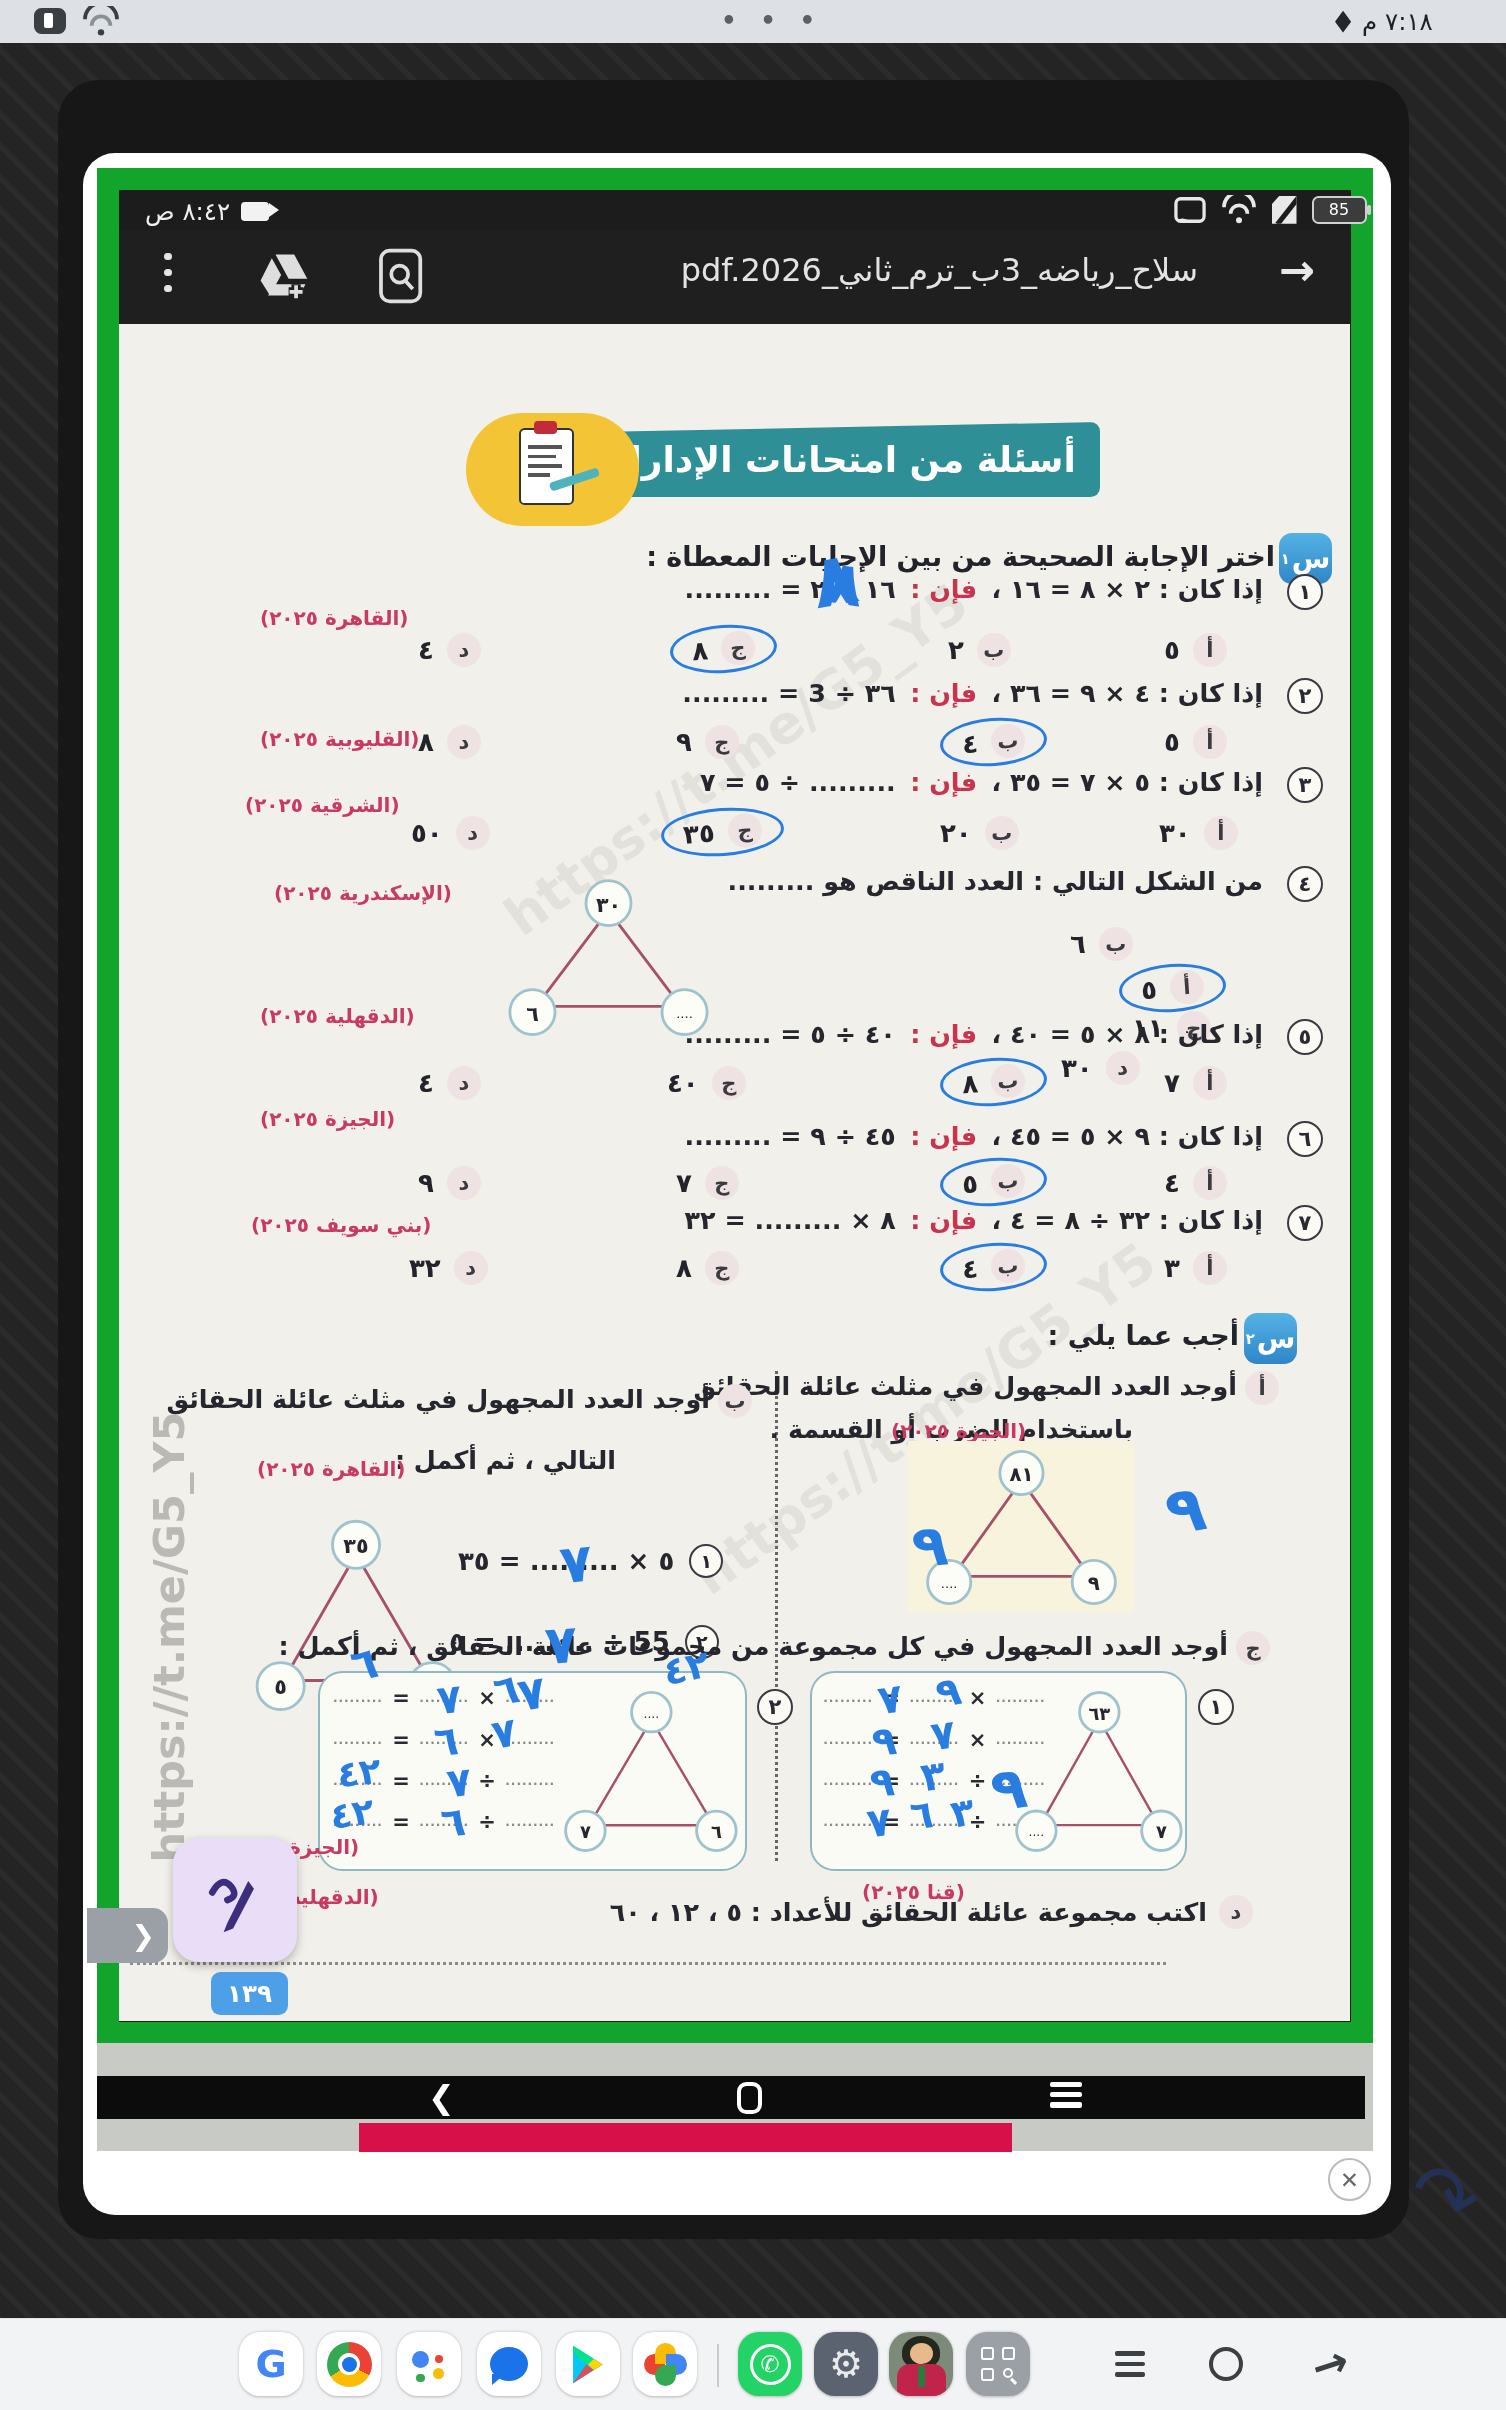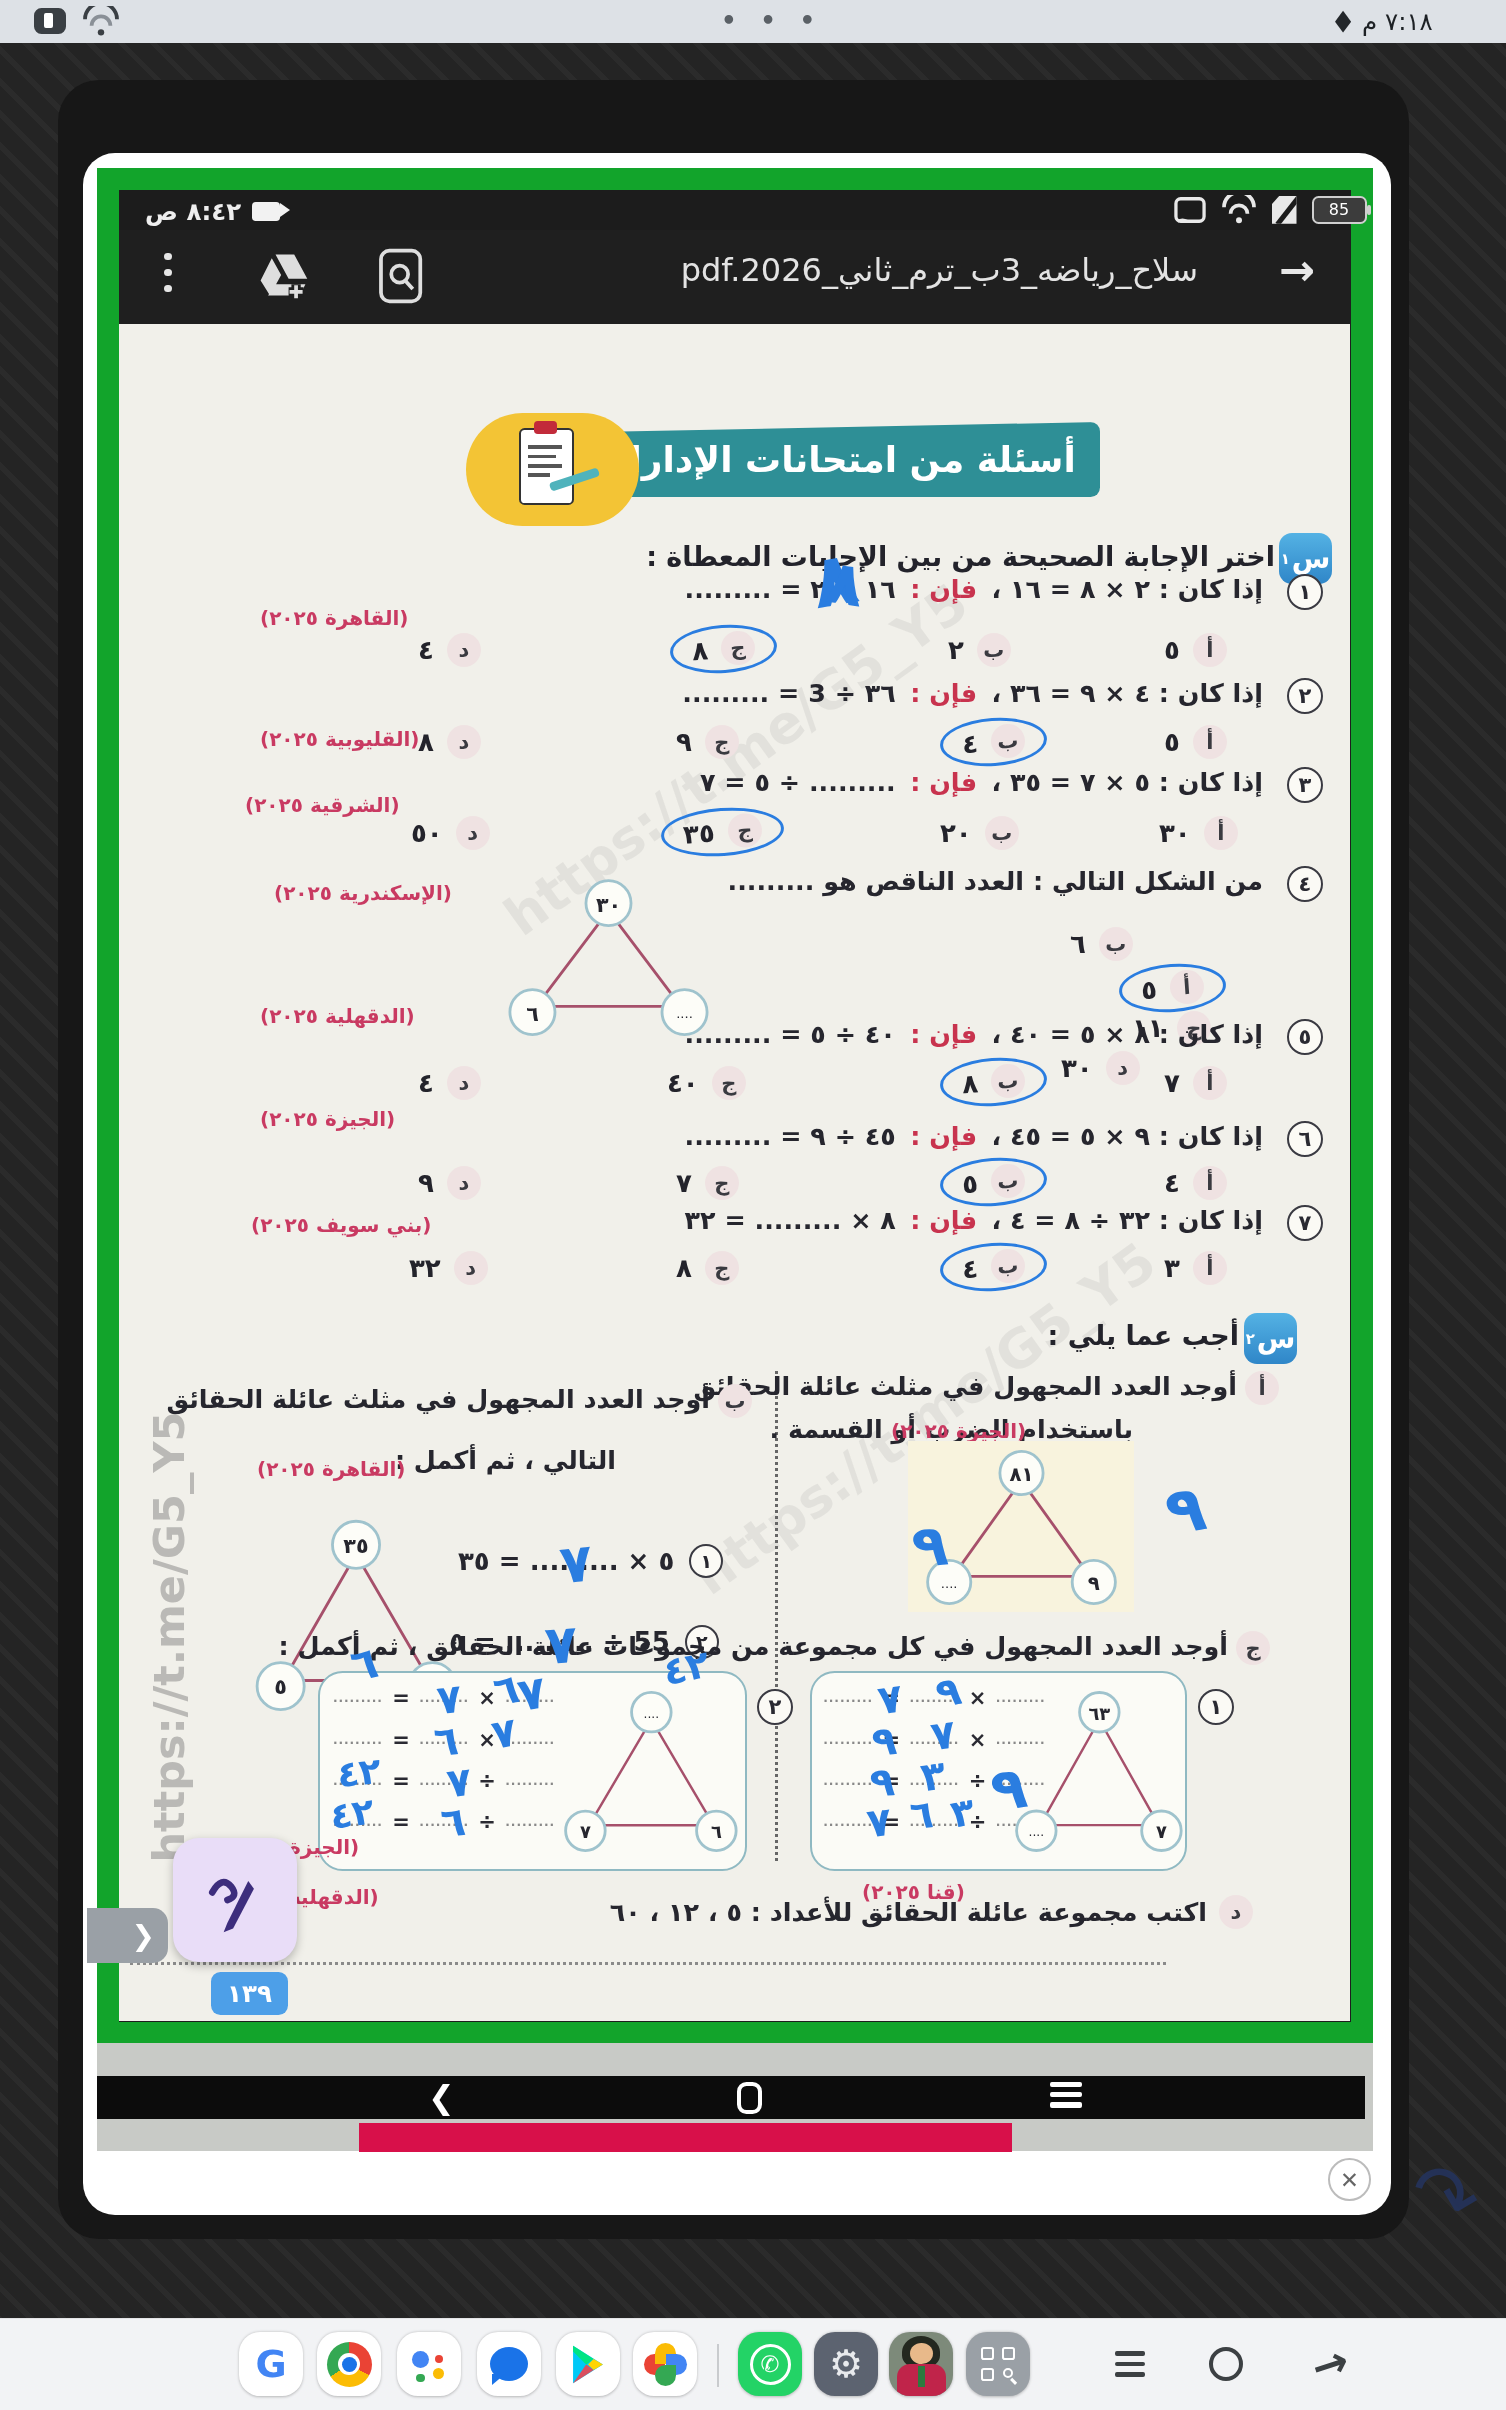--- a/index.html
+++ b/index.html
@@ -14,21 +14,21 @@
   .tdots{position:absolute;left:721px;top:5.6px;color:#5a6066;font-size:24.5px;letter-spacing:7.5px;font-weight:700;}
   .tpen{position:absolute;left:1335px;top:7.5px;color:#23272b;font-size:21px;transform:scaleY(1.35);}
   .tclock{position:absolute;left:1362px;top:6.6px;color:#1d2125;font-size:24.5px;direction:rtl;}
   
   .card{position:absolute;left:58px;top:80px;width:1351px;height:2159px;background:#171717;border-radius:41px;}
   .frame{position:absolute;left:83px;top:153px;width:1308px;height:2062px;background:#ffffff;border-radius:32px;}
   .viewport{position:absolute;left:97px;top:168px;width:1276px;height:1876px;border:22.6px solid #12a42b;background:#1e1e1e;}
   .inner{position:absolute;left:0;top:0;width:1231px;height:1831px;}
   
   .pstatus{position:relative;width:100%;height:40px;background:#1c1c1c;}
-  .ptime{position:absolute;left:26px;top:6.6px;color:#eee;font-size:24.5px;direction:rtl;display:flex;gap:11.3px;align-items:center;font-weight:bold;}
+  .ptime{position:absolute;left:26px;top:6.6px;color:#eee;font-size:24.5px;direction:rtl;display:flex;gap:11.3px;align-items:center;}
   .cam{width:28px;height:19px;background:#f2f2f2;border-radius:3.8px;position:relative;}
   .cam i{position:absolute;right:-9.4px;top:1.9px;border-top:7.5px solid transparent;border-bottom:7.5px solid transparent;border-left:10.4px solid #f2f2f2;}
   .picons{position:absolute;left:1055px;top:4.7px;display:flex;gap:15px;align-items:center;}
   .pbat{width:55px;height:28px;border:2.8px solid #cfcfcf;border-radius:6.6px;background:#3c3c3c;color:#fff;font-size:16px;display:flex;align-items:center;justify-content:center;position:relative;}
   .pbat i{position:absolute;right:-6.6px;top:7.5px;width:3.8px;height:9.4px;background:#cfcfcf;border-radius:1.9px;}
   .simx{width:24.5px;height:28px;background:#e8e8e8;clip-path:polygon(30% 0,100% 0,100% 100%,0 100%,0 30%);position:relative;}
   .simx i{position:absolute;left:-1.9px;top:11.3px;width:38px;height:4.7px;background:#1c1c1c;transform:rotate(-52deg);}
   
   .ptoolbar{position:relative;width:100%;height:94px;background:#1f1f1f;}
   .ovf{position:absolute;left:45px;top:22.6px;width:7.5px;display:flex;flex-direction:column;gap:8.5px;}

